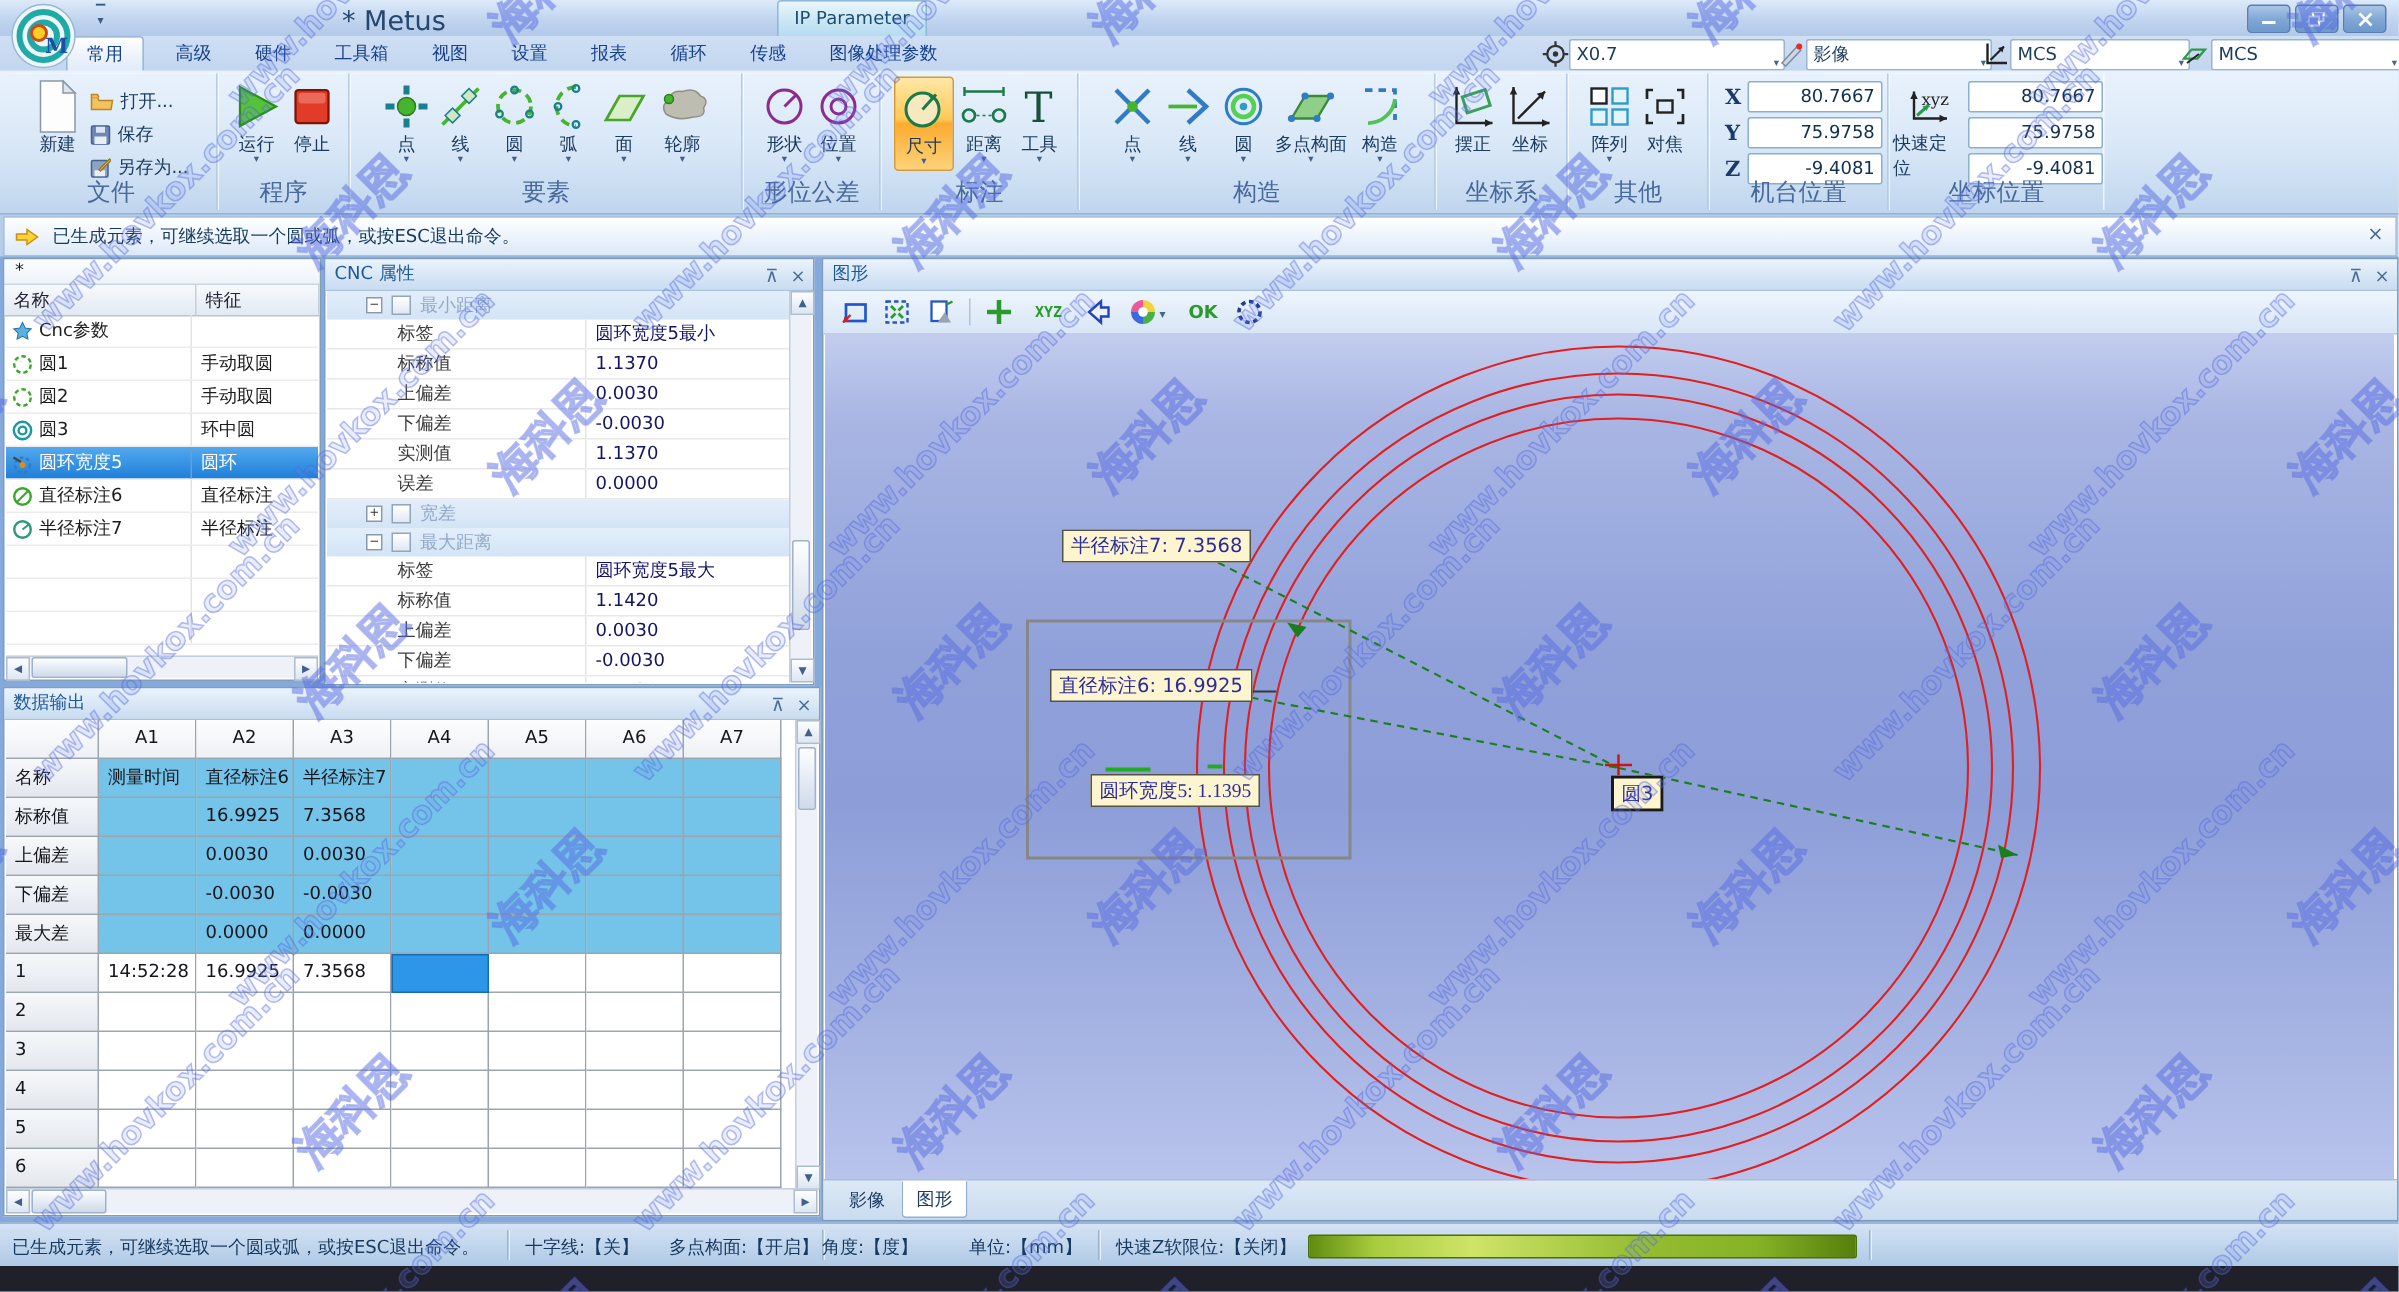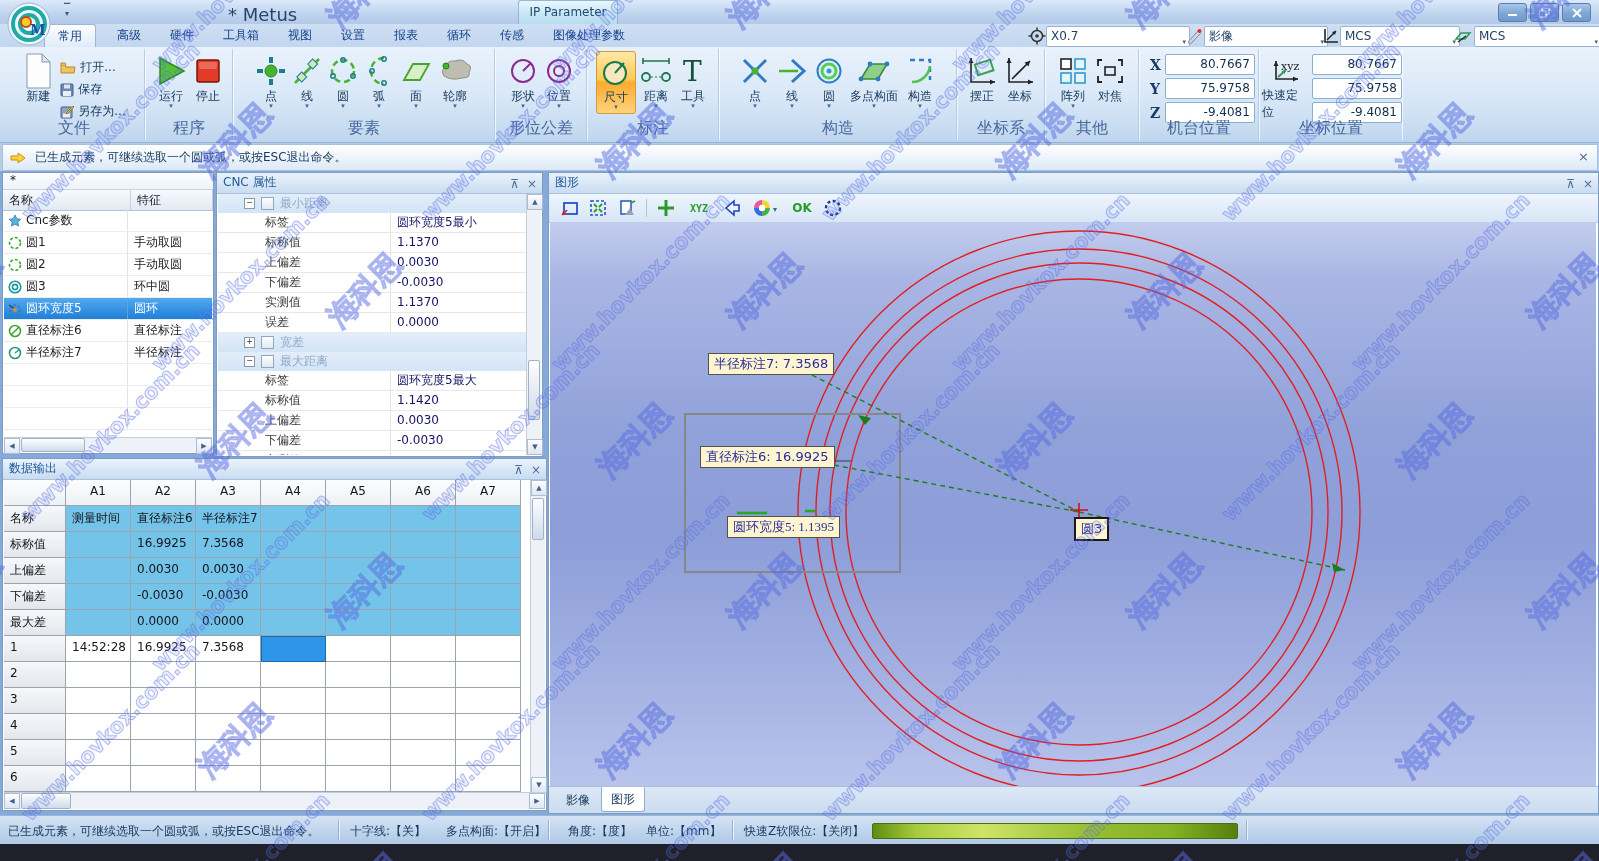--- a/index.html
+++ b/index.html
@@ -968,21 +968,21 @@
       </div>
     </div>
   </div>
 
   <div class="statusbar">
     <span class="sbitem" style="left:8px">已生成元素，可继续选取一个圆或弧，或按ESC退出命令。</span>
     <span class="sbsep" style="left:338px"></span>
     <span class="sbitem" style="left:350px">十字线:【关】</span>
     <span class="sbitem" style="left:446px">多点构面:【开启】</span>
     <span class="sbsep" style="left:548px"></span>
-    <span class="sbitem" style="left:568px">角度:【度】</span>
+    <span class="sbitem" style="left:548px">角度:【度】</span>
     <span class="sbitem" style="left:646px">单位:【mm】</span>
     <span class="sbsep" style="left:732px"></span>
     <span class="sbitem" style="left:744px">快速Z软限位:【关闭】</span>
     <div class="progress"></div>
     <span class="sbsep" style="left:1246px"></span>
   </div>
   <div class="bottomstrip"></div>
 
   <div class="wm" id="wmlayer">
       <span class="wmt" style="left: -80px; top: -30px; font-size: 30px;">海科恩</span>

